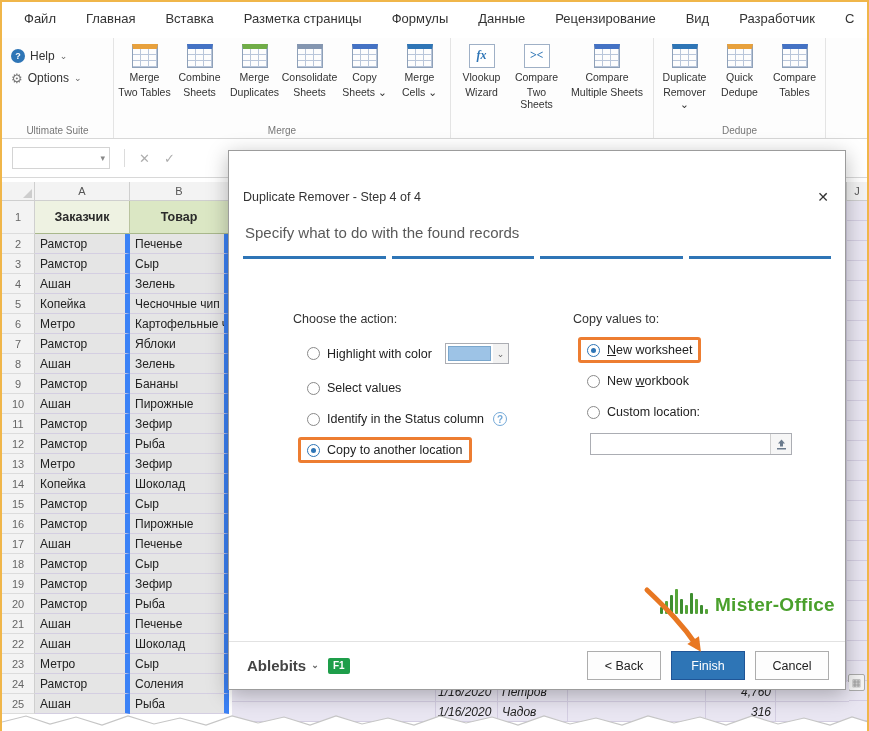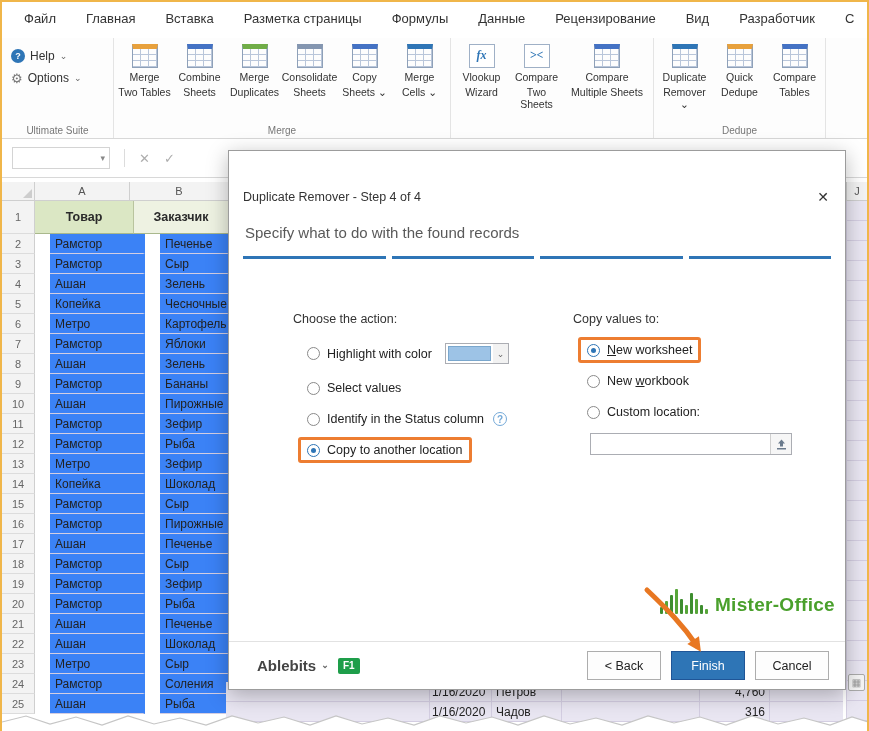--- a/index.html
+++ b/index.html
@@ -44,32 +44,32 @@
   .corner:after { content:""; position:absolute; right:2px; bottom:2px; border-left:9px solid transparent; border-bottom:9px solid #cdcdcd; }
   .ch { display:flex; align-items:center; justify-content:center; border-right:1px solid #cfcfcf; }
   .cha { width:95px; } .chb { flex:1; }
   .hrow { display:flex; height:33px; font-size:12.5px; font-weight:bold; color:#2b2b2b; }
   .hrow .rnum { height:auto; }
   .hcell { display:flex; align-items:center; justify-content:center; border-right:1px solid #b9c49e; border-bottom:1px solid #a9b88c; }
   .ha { width:95px; background:#eef2e2; }
   .hb { flex:1; background:#dbe7c4; }
   .srow { display:flex; height:20px; font-size:12px; color:#222; }
   .rnum { width:33px; background:#f3f3f3; border-right:1px solid #cfcfcf; border-bottom:1px solid #dcdcdc; color:#666; font-size:11px; font-weight:normal; display:flex; align-items:center; justify-content:center; }
-  .cell { display:flex; align-items:center; padding-left:5px; border-right:2px solid #3b82f6; border-bottom:1px solid #d4cee2; background:#3b82f6;margin-left:15px; }
+  .cell { display:flex; align-items:center; padding-left:5px; border-right:5px solid #3b82f6; border-bottom:1px solid #d4cee2; background:#e5e5e5; }
   .ca { width:95px; } .cb { flex:1; overflow:hidden; white-space:nowrap; }
 
   
   .rstrip { position:absolute; top:180px; left:844px; right:0; bottom:0; }
   .rshead { height:19px; background:#f3f3f3; border-bottom:1px solid #cfcfcf; border-left:1px solid #cfcfcf; font-size:11px; color:#555; display:flex; align-items:center; justify-content:center; }
   .rsbody { position:absolute; top:19px; left:0; right:0; bottom:0; background:#e9e6f2; border-left:1px solid #d4cee2;
             background-image:repeating-linear-gradient(to bottom, transparent 0 19px, #d4cee2 19px 20px); }
   .corner-icon { position:absolute; left:2px; top:492px; width:17px; height:17px; background:#f6f6f6; border:1px solid #ababab; border-radius:2px; color:#9a9a9a; font-size:10px; display:flex; align-items:center; justify-content:center; }
 
   
-  .behind { position:absolute; left:224px; top:680px; width:617px; height:40px; background:#e9e6f2; z-index:1; }
+  .behind { position:absolute; left:230px; top:680px; width:617px; height:40px; background:#e9e6f2; z-index:1;font-style:italic; }
   .brow { display:flex; height:20px; font-size:12px; color:#222; }
   .bc { border-right:1px solid #d4cee2; border-bottom:1px solid #d4cee2; display:flex; align-items:center; padding:0 4px; white-space:nowrap; overflow:hidden; }
   .bc0 { width:204px; } .bdate { width:62px; padding-left:2px; } .bname { width:70px; } .bgap { width:138px; }
   .bval { width:70px; justify-content:flex-end; } .bend { flex:1; border-right:none; }
 
   
   .dlg { position:absolute; left:226px; top:148px; width:618px; height:540px; background:#fff; border:1px solid #9c9c9c;
          box-shadow:0 5px 20px rgba(0,0,0,.28); z-index:5; display:flex; flex-direction:column; }
   .dtitle { height:28px; display:flex; align-items:center; padding:0 12px 0 14px; font-size:12.5px; color:#333; flex:0 0 auto;margin-top:32px; }
   .dclose { margin-left:auto; font-size:14px; color:#333; padding:0 4px; cursor:default; }
@@ -94,21 +94,21 @@
   .helpdot.show { display:inline-flex; }
   .loc { margin:7px 0 0 17px; width:202px; height:22px; border:1px solid #abadb3; background:#fff; display:flex; align-items:center; }
   .locval { flex:1; padding-left:4px; font-size:12px; color:#222; }
   .rangebtn { width:21px; height:100%; border-left:1px solid #cfcfcf; background:#f6f6f6; display:flex; align-items:center; justify-content:center; }
   .wm { position:absolute; right:10px; top:438px; display:flex; align-items:flex-end; gap:7px; }
   .bars { display:flex; align-items:flex-end; gap:2px; }
   .bars i { display:block; width:3px; background:#57a639; border-radius:1px; }
   .bars i:nth-child(odd) { background:#3e8e2f; }
   .wmtext { font-size:19px; font-weight:bold; color:#4aa02c; line-height:1; letter-spacing:.3px; }
   .ann-arrow { position:absolute; left:402px; top:432px; z-index:7; }
-  .dfoot { flex:0 0 auto; height:48px; border-top:1px solid #e2e2e2; display:flex; align-items:center; padding:0 16px 0 28px; }
+  .dfoot { flex:0 0 auto; height:48px; border-top:1px solid #e2e2e2; display:flex; align-items:center; padding:0 16px 0 18px; }
   .brand { font-size:15px; font-weight:bold; color:#444; display:flex; align-items:center; gap:5px; }
   .badge { margin-left:9px; width:22px; height:16px; background:#1e9e4a; color:#fff; font-size:10px; font-weight:bold; border-radius:2px; display:flex; align-items:center; justify-content:center; }
   .btns { margin-left:auto; display:flex; gap:10px; }
   .btn { min-width:74px; height:29px; font-size:12.5px; font-family:inherit; border:1px solid #adadad; background:#fdfdfd; color:#222; }
   .btn.primary { background:#2e75b6; border-color:#1f5597; color:#ffffff; }
 
   
   .torn { position:absolute; left:0; bottom:0; width:869px; height:18px; z-index:9; }
 </style>
 </head>
@@ -247,22 +247,22 @@
   </div>
 
   <div class="sheet">
     <div class="chead">
       <div class="corner"></div>
       <div class="ch cha">A</div>
       <div class="ch chb">B</div>
     </div>
     <div class="hrow">
       <div class="rnum">1</div>
+      <div class="hcell ha">Заказчик</div>
       <div class="hcell hb">Товар</div>
-      <div class="hcell ha">Заказчик</div>
     </div>
     <div>
 
         <div class="srow">
           <div class="rnum">2</div>
           <div class="cell ca">Рамстор</div>
           <div class="cell cb">Печенье</div>
         </div>
 
         <div class="srow">

